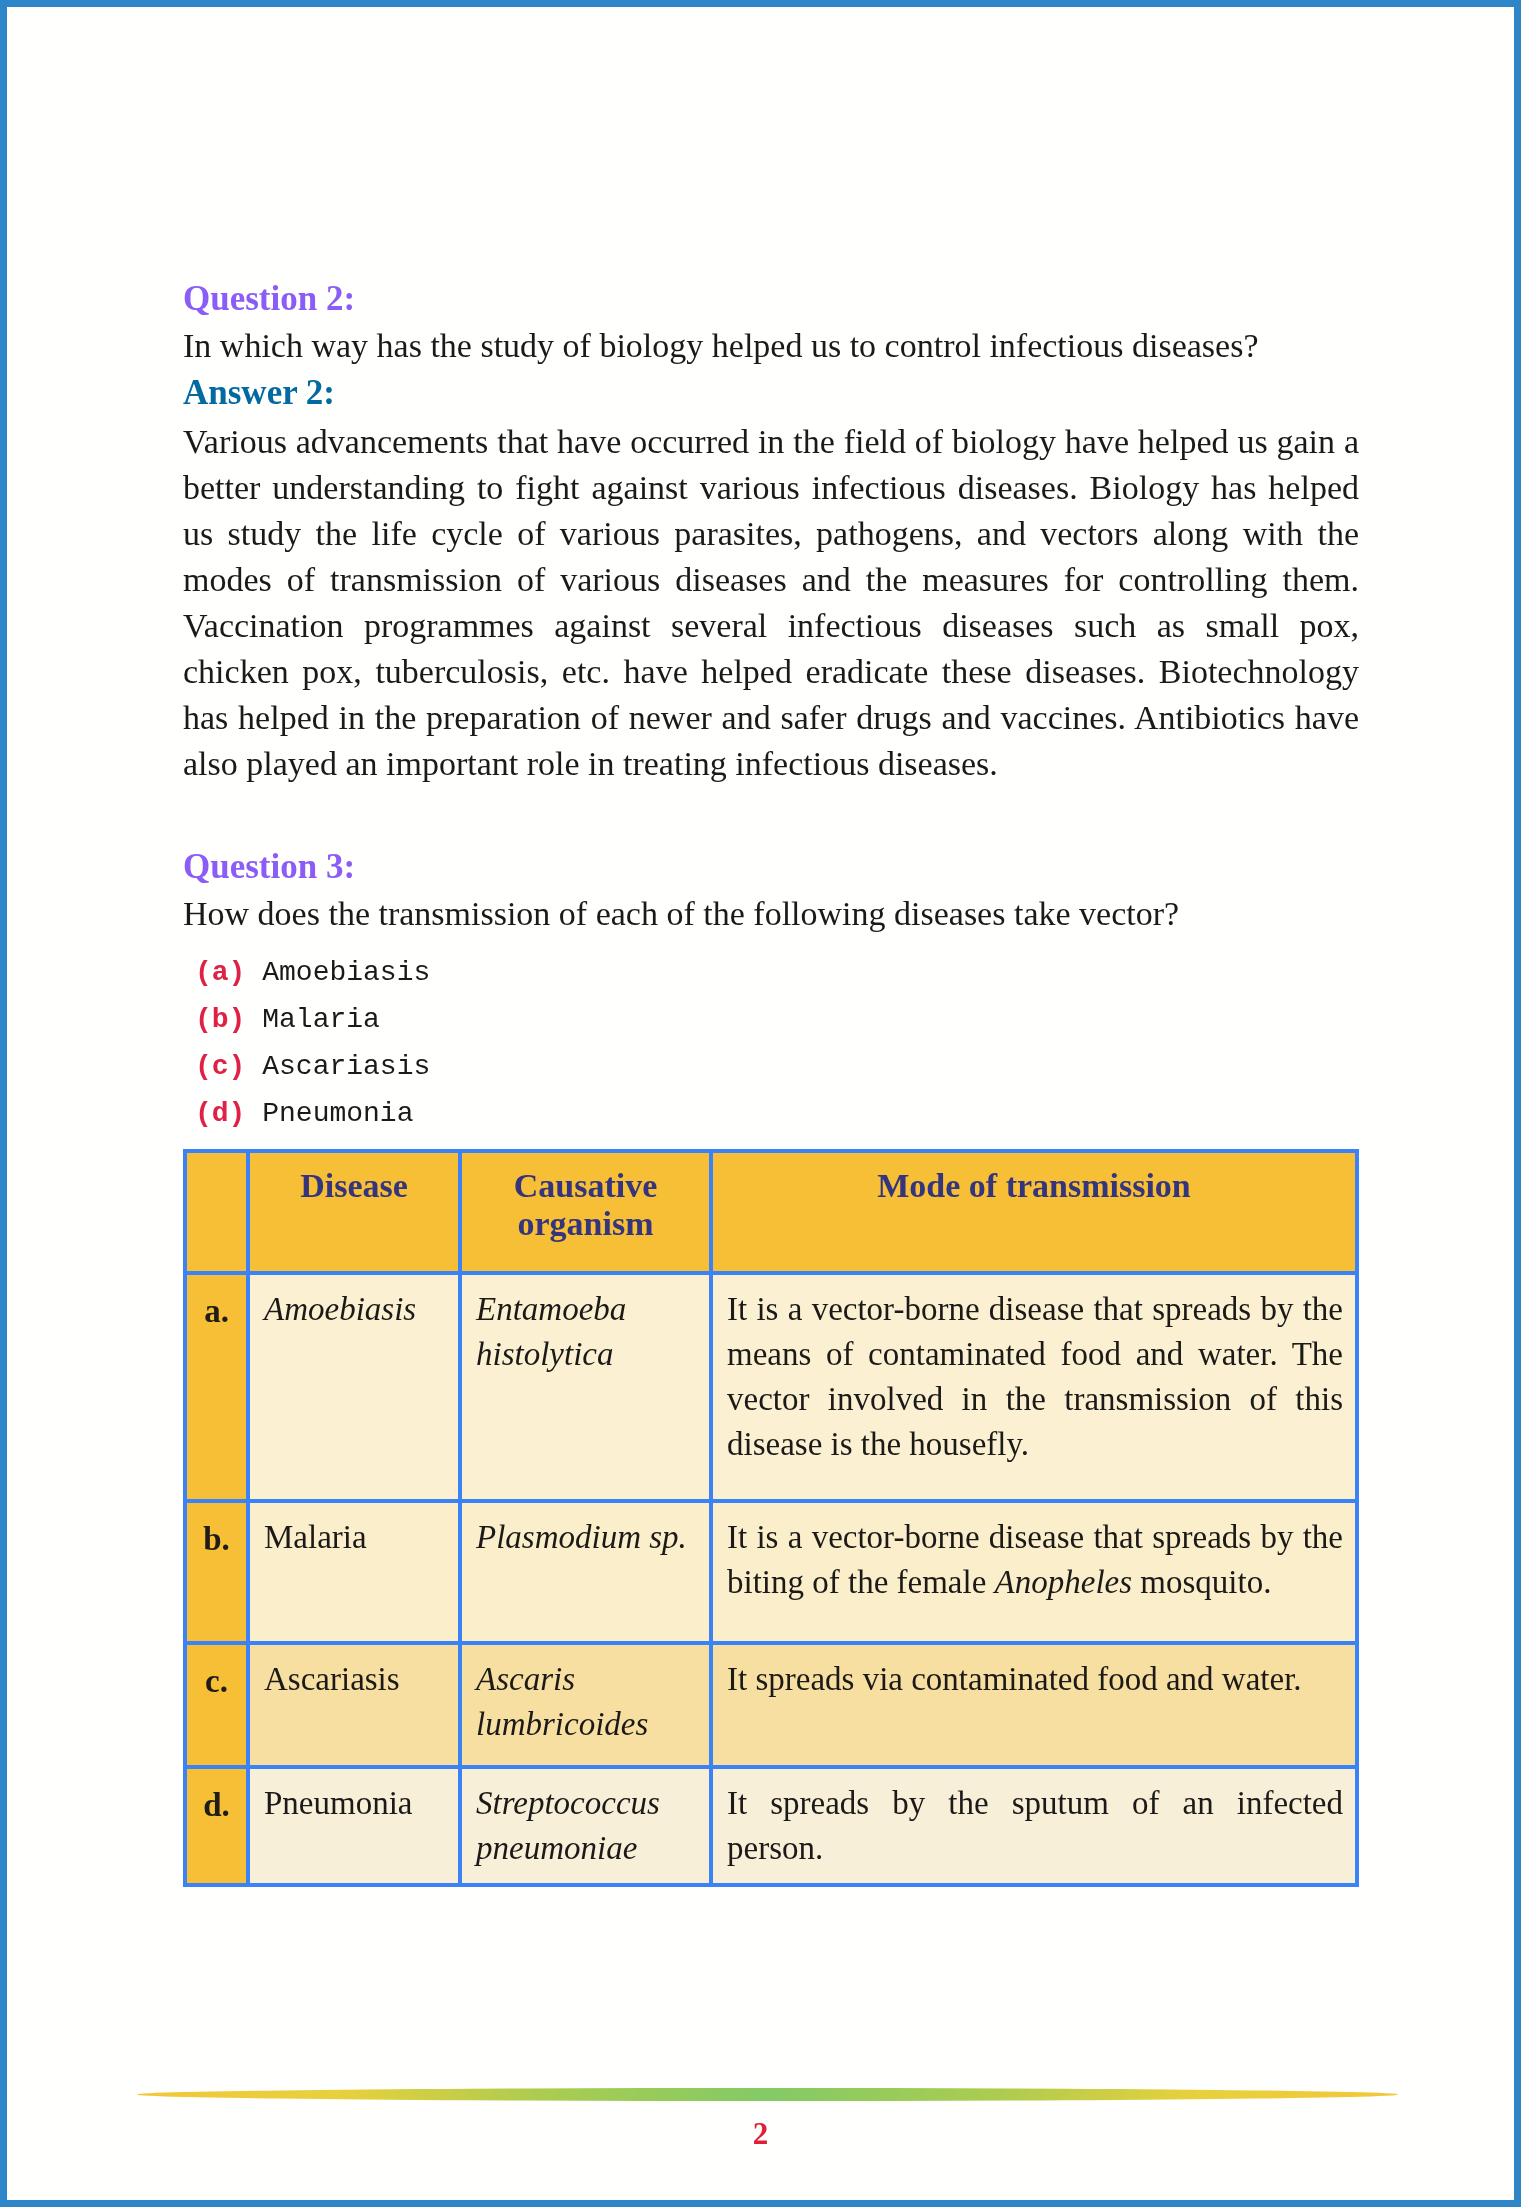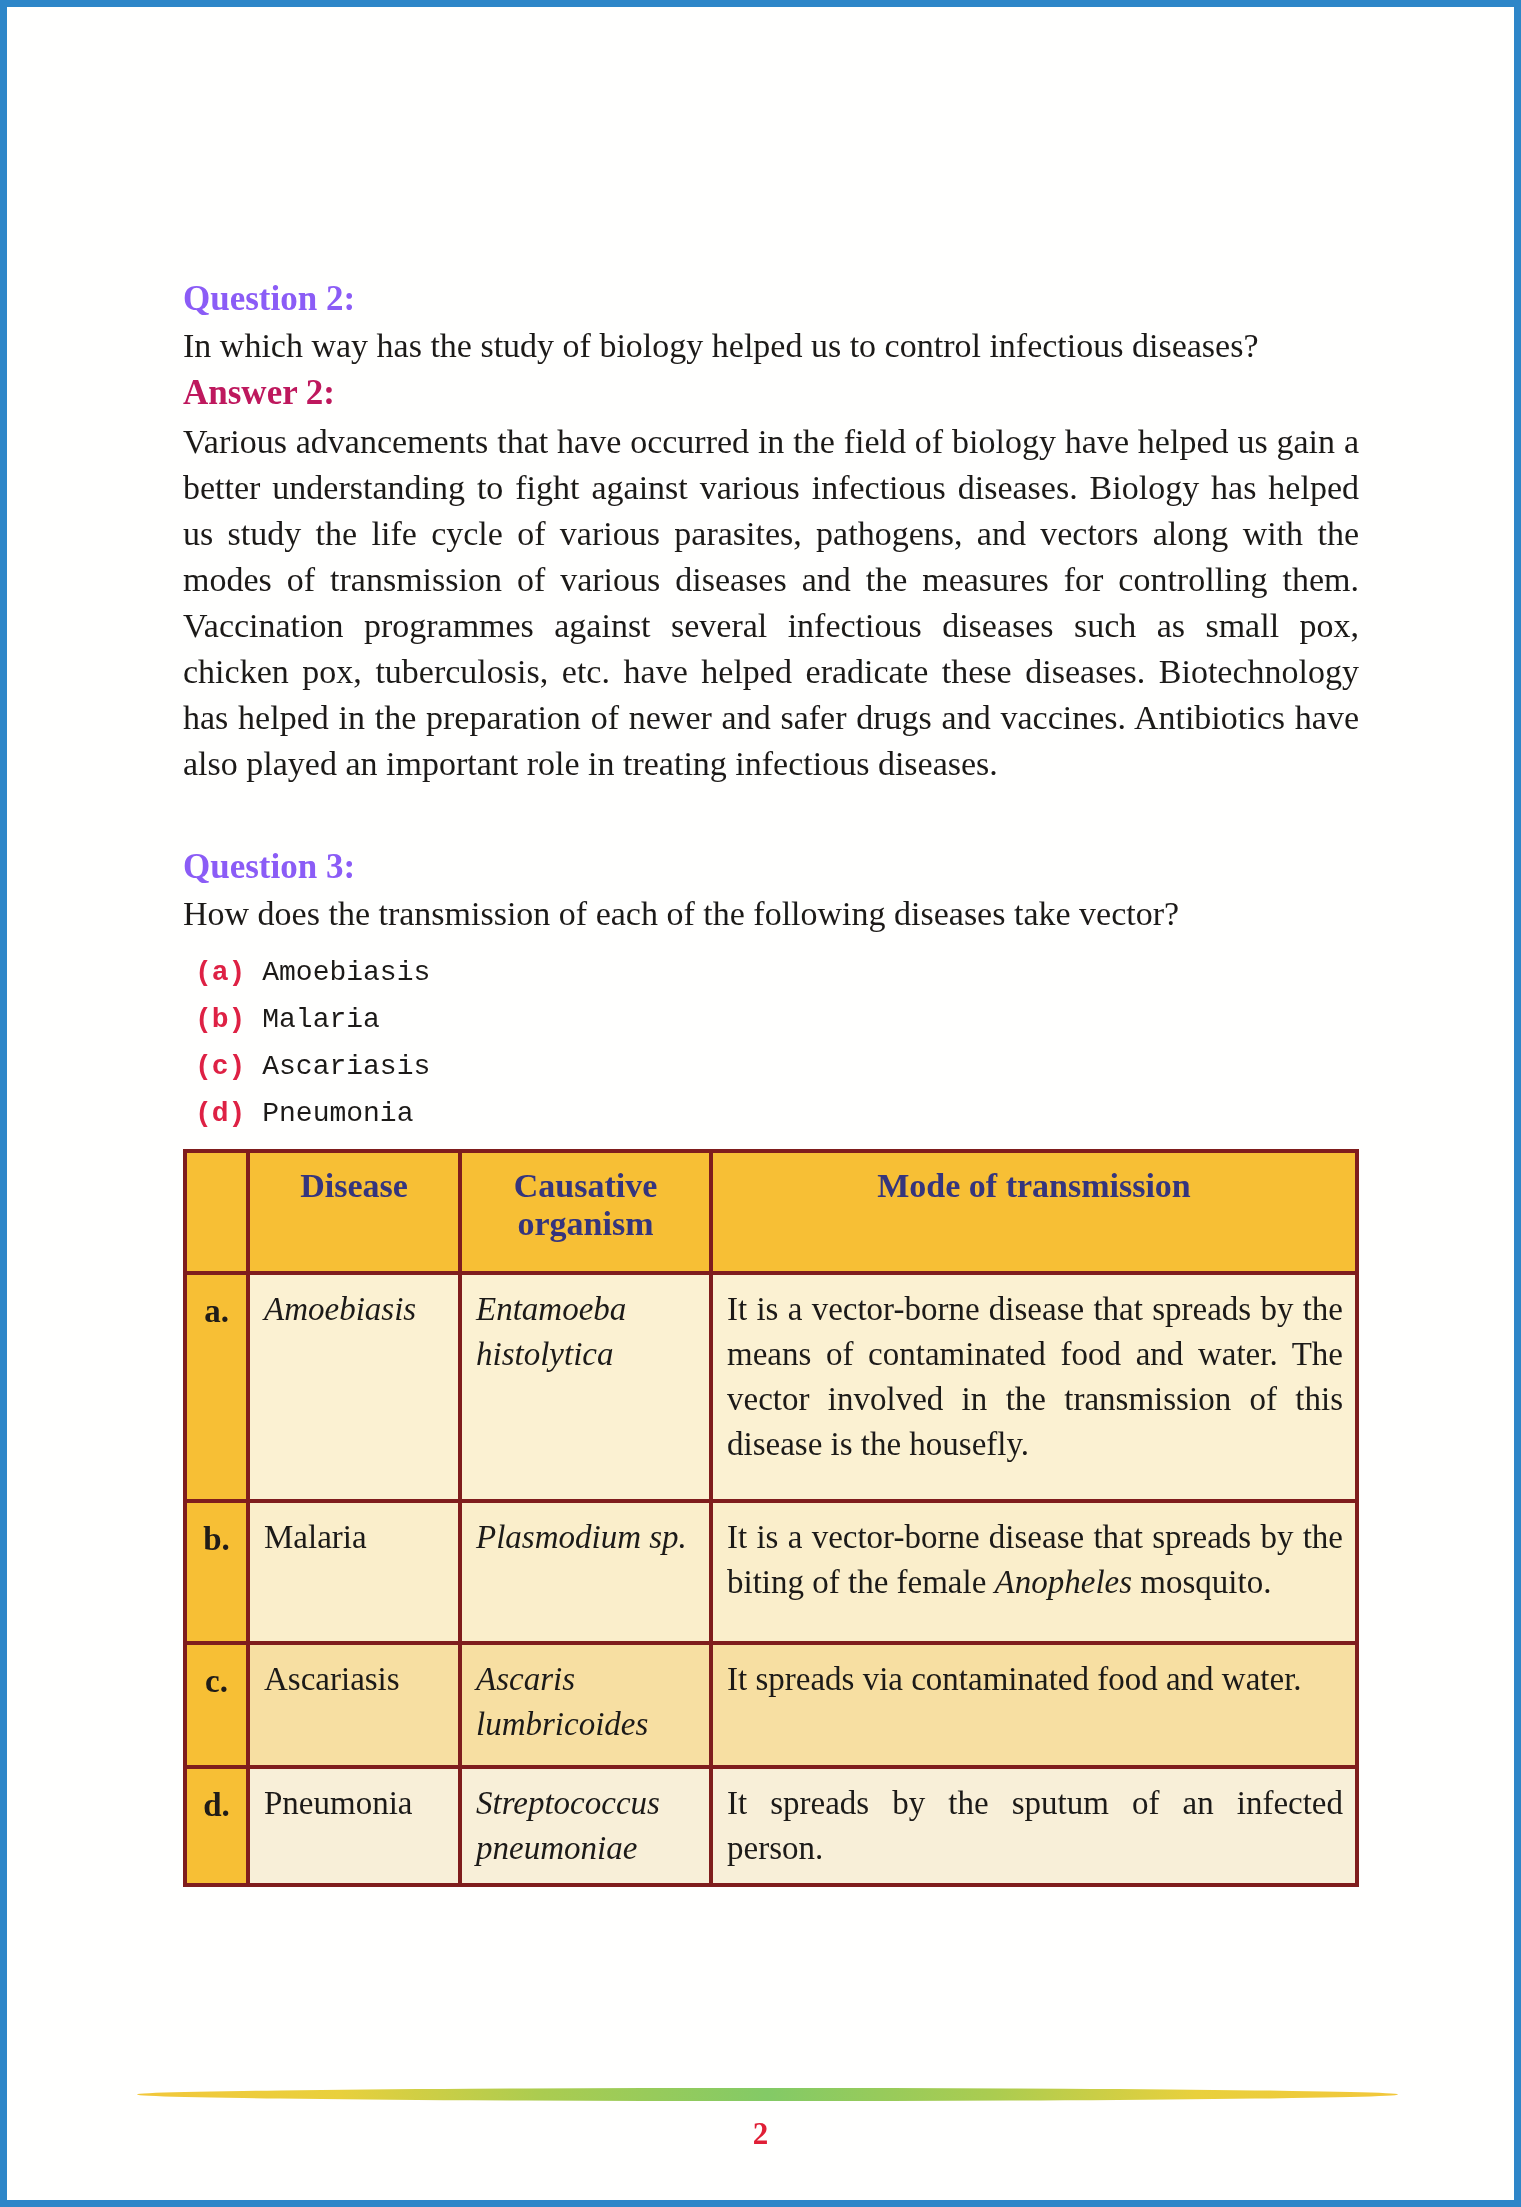--- a/index.html
+++ b/index.html
@@ -8,29 +8,29 @@
     width:1521px;height:2207px;
     box-sizing:border-box;
     background:#fffffe;
     border:7px solid #2e86c8;
     font-family:"Liberation Serif", serif;
     color:#1c1a18;
     overflow:hidden;
   }
   .content{position:absolute;left:176px;right:155px;top:272px;}
   .q-head{color:#8b5cf6;font-size:35px;font-weight:bold;margin:0 0 4px 0;}
-  .a-head{color:#be185d;font-size:35px;font-weight:bold;margin:4px 0 6px 0;}
+  .a-head{color:#0369a1;font-size:35px;font-weight:bold;margin:4px 0 6px 0;}
   .body-text{font-size:34px;line-height:46px;margin:0;text-align:justify;}
   .section-gap{margin-top:60px;}
   .options{margin:12px;padding:0;list-style:none;font-size:28px;line-height:47px;font-family:Liberation Mono, monospace;}
   .opt-label{color:#de2144;font-weight:bold;}
   
   table.ans-table{width:100%;border-collapse:collapse;margin-top:12px;}
   table.ans-table th, table.ans-table td{
-    border:4px solid #7f1d1d;vertical-align:top;box-sizing:border-box;
+    border:4px solid #3b82f6;vertical-align:top;box-sizing:border-box;
   }
   thead th{
     background:#f7bf35;color:#35357d;
     font-size:34px;font-weight:bold;text-align:center;
     padding:14px 8px 8px 8px;height:122px;
   }
   td{font-size:33px;line-height:45px;padding:12px 12px 10px 14px;}
   td.letter-cell{
     background:#f7bf35;font-weight:bold;text-align:center;
     padding:14px 4px 0 4px;color:#201c18;

